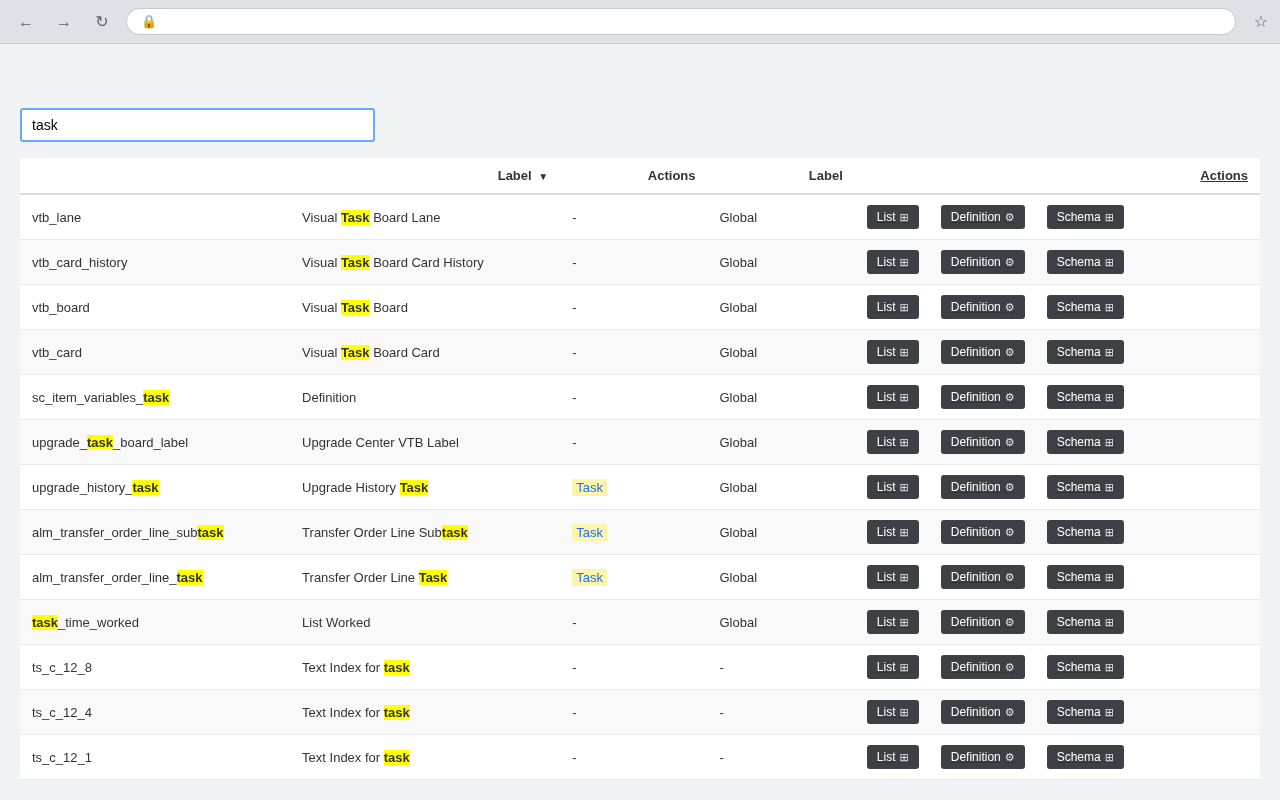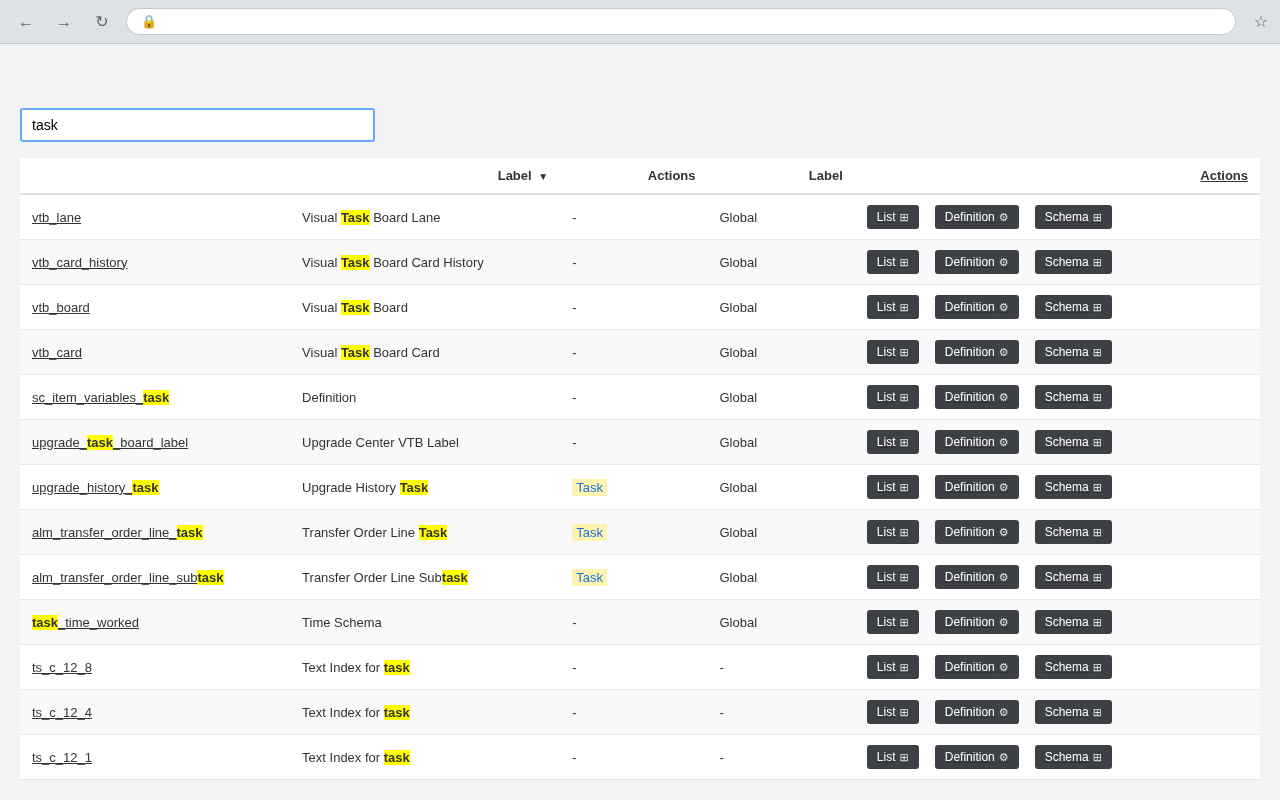--- a/index.html
+++ b/index.html
@@ -106,39 +106,39 @@
     }
     tbody tr:nth-child(even) {
       background: #f9f9f9;
     }
     tbody td {
       padding: 10px 12px;
       vertical-align: middle;
       font-size: 13px;
     }
 
-    .col-name { width: 220px; text-decoration: underline; }
+    .col-name { width: 220px; }
     .col-label { width: 220px; }
     .col-extends { width: 120px; }
     .col-scope { width: 120px; }
     .col-actions { width: 330px; text-decoration: underline; }
 
     .highlight {
       background-color: #ffff00;
       font-weight: bold;
     }
 
     .underline-highlight {
       text-decoration: underline;
       text-decoration-color: #ffff00;
     }
 
     .actions-group {
       display: flex;
-      gap: 16px;
+      gap: 22px;
       align-items: center;
     }
 
     .btn-action {
       display: inline-flex;
       align-items: center;
       gap: 4px;
       padding: 5px 10px;
       font-size: 12px;
       color: white;
@@ -344,20 +344,42 @@
           <span class="btn-icon">⚙</span>
         </button>
         <button class="btn-action">
           <span>Schema</span>
           <span class="btn-icon">⊞</span>
         </button>
       </div>
     </td>
   </tr>
         <tr>
+    <td class="col-name">alm_transfer_order_line_sub<span class="highlight underline-highlight">task</span></td>
+    <td class="col-label">Transfer Order Line Sub<span class="highlight">task</span></td>
+    <td class="col-extends"><a href="#" class="extends-link">Task</a></td>
+    <td class="col-scope">Global</td>
+    <td class="col-actions">
+      <div class="actions-group">
+        <button class="btn-action">
+          <span>List</span>
+          <span class="btn-icon">⊞</span>
+        </button>
+        <button class="btn-action">
+          <span>Definition</span>
+          <span class="btn-icon">⚙</span>
+        </button>
+        <button class="btn-action">
+          <span>Schema</span>
+          <span class="btn-icon">⊞</span>
+        </button>
+      </div>
+    </td>
+  </tr>
+        <tr>
     <td class="col-name">alm_transfer_order_line_<span class="highlight underline-highlight">task</span></td>
     <td class="col-label">Transfer Order Line <span class="highlight">Task</span></td>
     <td class="col-extends"><a href="#" class="extends-link">Task</a></td>
     <td class="col-scope">Global</td>
     <td class="col-actions">
       <div class="actions-group">
         <button class="btn-action">
           <span>List</span>
           <span class="btn-icon">⊞</span>
         </button>
@@ -366,44 +388,22 @@
           <span class="btn-icon">⚙</span>
         </button>
         <button class="btn-action">
           <span>Schema</span>
           <span class="btn-icon">⊞</span>
         </button>
       </div>
     </td>
   </tr>
         <tr>
-    <td class="col-name">alm_transfer_order_line_sub<span class="highlight underline-highlight">task</span></td>
-    <td class="col-label">Transfer Order Line Sub<span class="highlight">task</span></td>
-    <td class="col-extends"><a href="#" class="extends-link">Task</a></td>
-    <td class="col-scope">Global</td>
-    <td class="col-actions">
-      <div class="actions-group">
-        <button class="btn-action">
-          <span>List</span>
-          <span class="btn-icon">⊞</span>
-        </button>
-        <button class="btn-action">
-          <span>Definition</span>
-          <span class="btn-icon">⚙</span>
-        </button>
-        <button class="btn-action">
-          <span>Schema</span>
-          <span class="btn-icon">⊞</span>
-        </button>
-      </div>
-    </td>
-  </tr>
-        <tr>
     <td class="col-name"><span class="highlight underline-highlight">task</span>_time_worked</td>
-    <td class="col-label">Time Schema</td>
+    <td class="col-label">List Worked</td>
     <td class="col-extends">-</td>
     <td class="col-scope">Global</td>
     <td class="col-actions">
       <div class="actions-group">
         <button class="btn-action">
           <span>List</span>
           <span class="btn-icon">⊞</span>
         </button>
         <button class="btn-action">
           <span>Definition</span>

